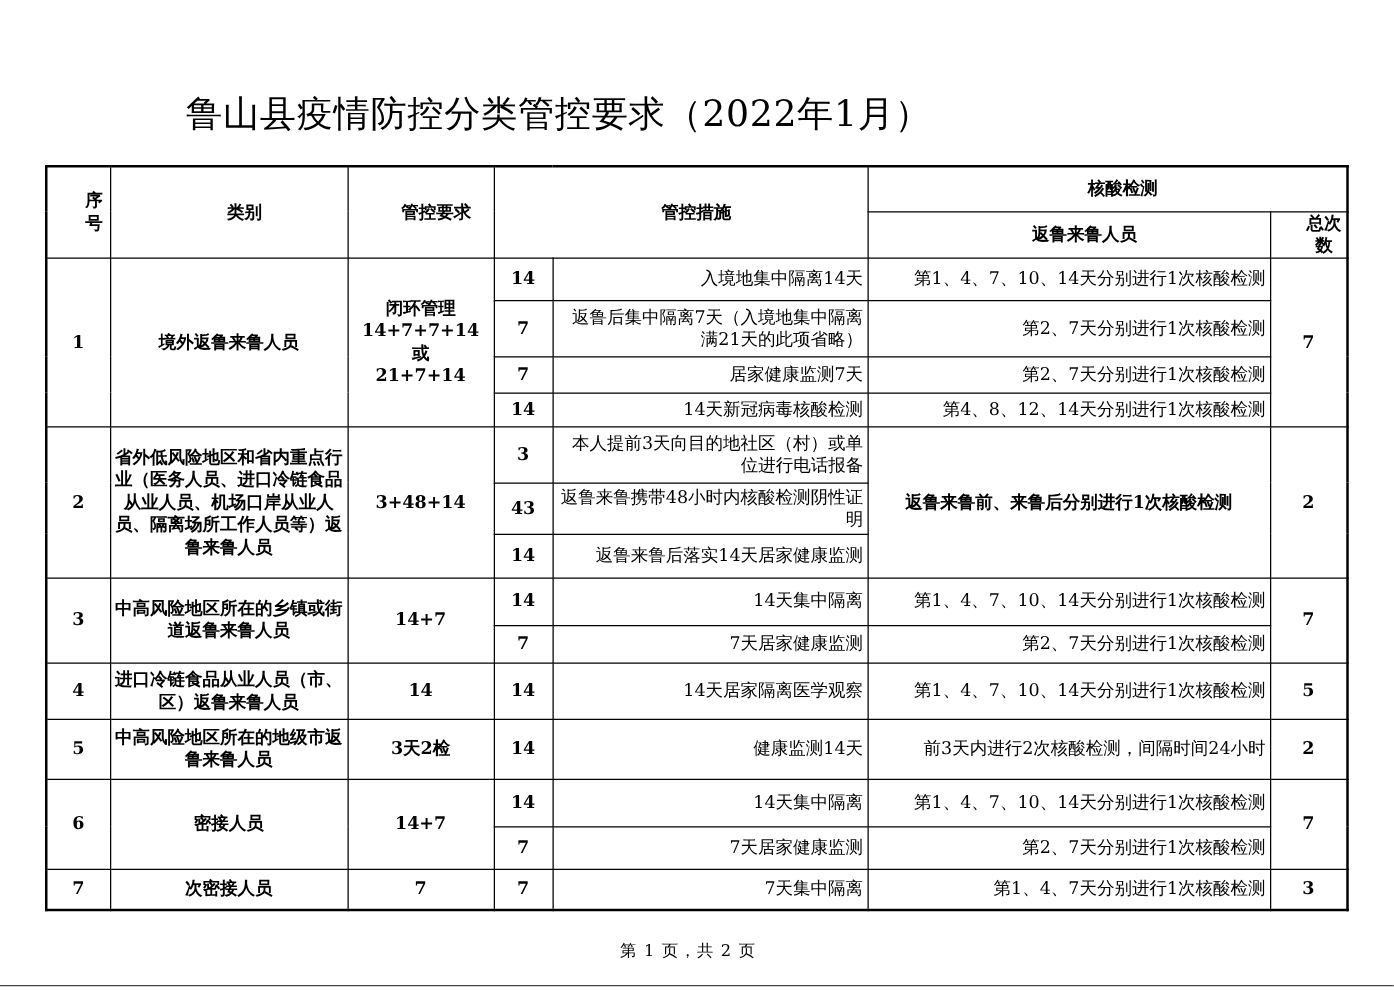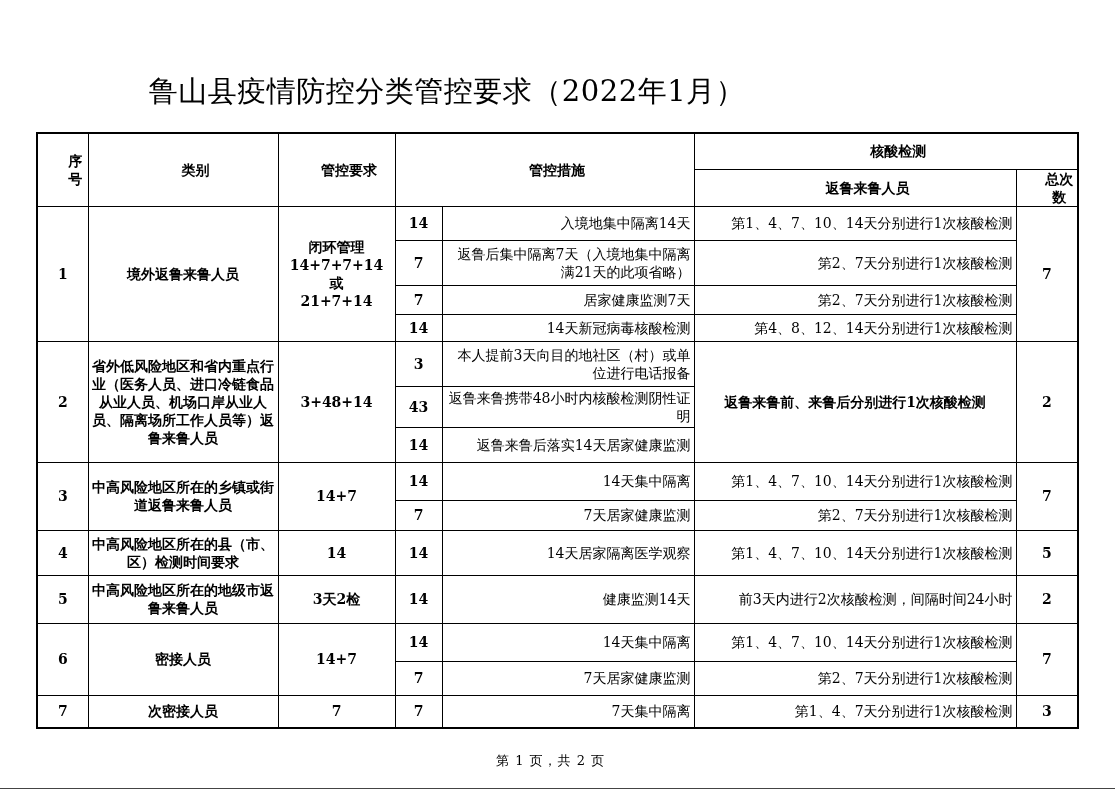--- a/index.html
+++ b/index.html
@@ -103,21 +103,21 @@
       <td rowspan="2" class="c">7</td>
     </tr>
     <tr style="height:30px">
       <td class="c">7</td>
       <td class="l">7天居家健康监测</td>
       <td class="l">第2、7天分别进行1次核酸检测</td>
     </tr>
 
     <tr style="height:45px">
       <td class="c">4</td>
-      <td class="c">中高风险地区所在的县（市、区）检测时间要求</td>
+      <td class="c">进口冷链食品从业人员（市、区）返鲁来鲁人员</td>
       <td class="c">14</td>
       <td class="c">14</td>
       <td class="l">14天居家隔离医学观察</td>
       <td class="l">第1、4、7、10、14天分别进行1次核酸检测</td>
       <td class="c">5</td>
     </tr>
 
     <tr style="height:48px">
       <td class="c">5</td>
       <td class="c">中高风险地区所在的地级市返鲁来鲁人员</td>

